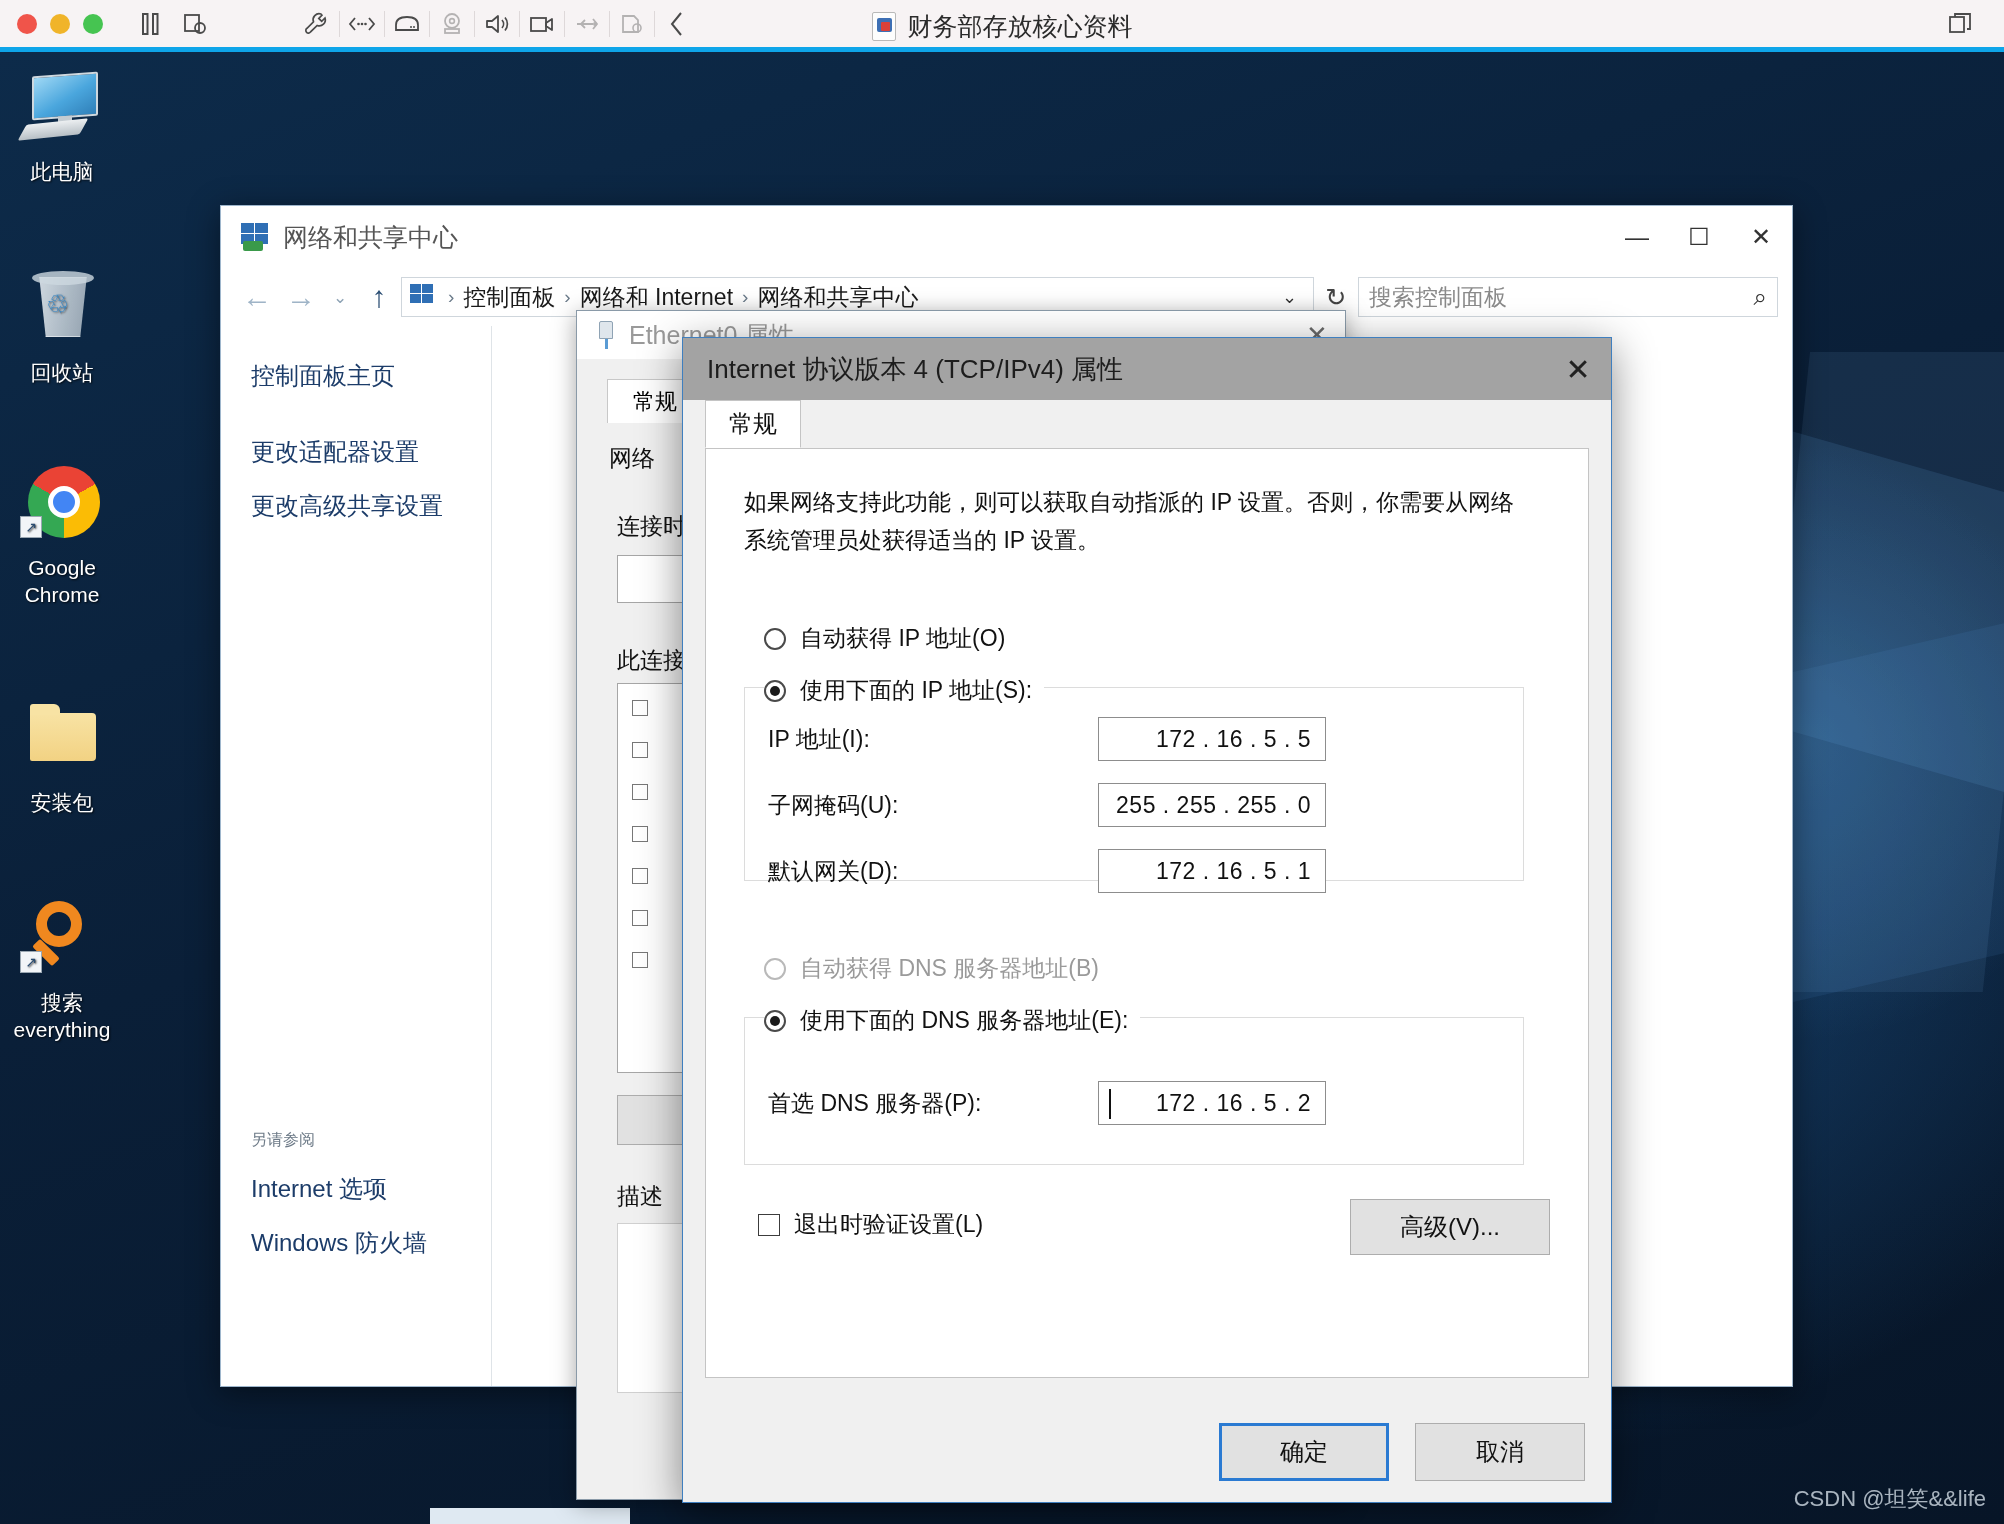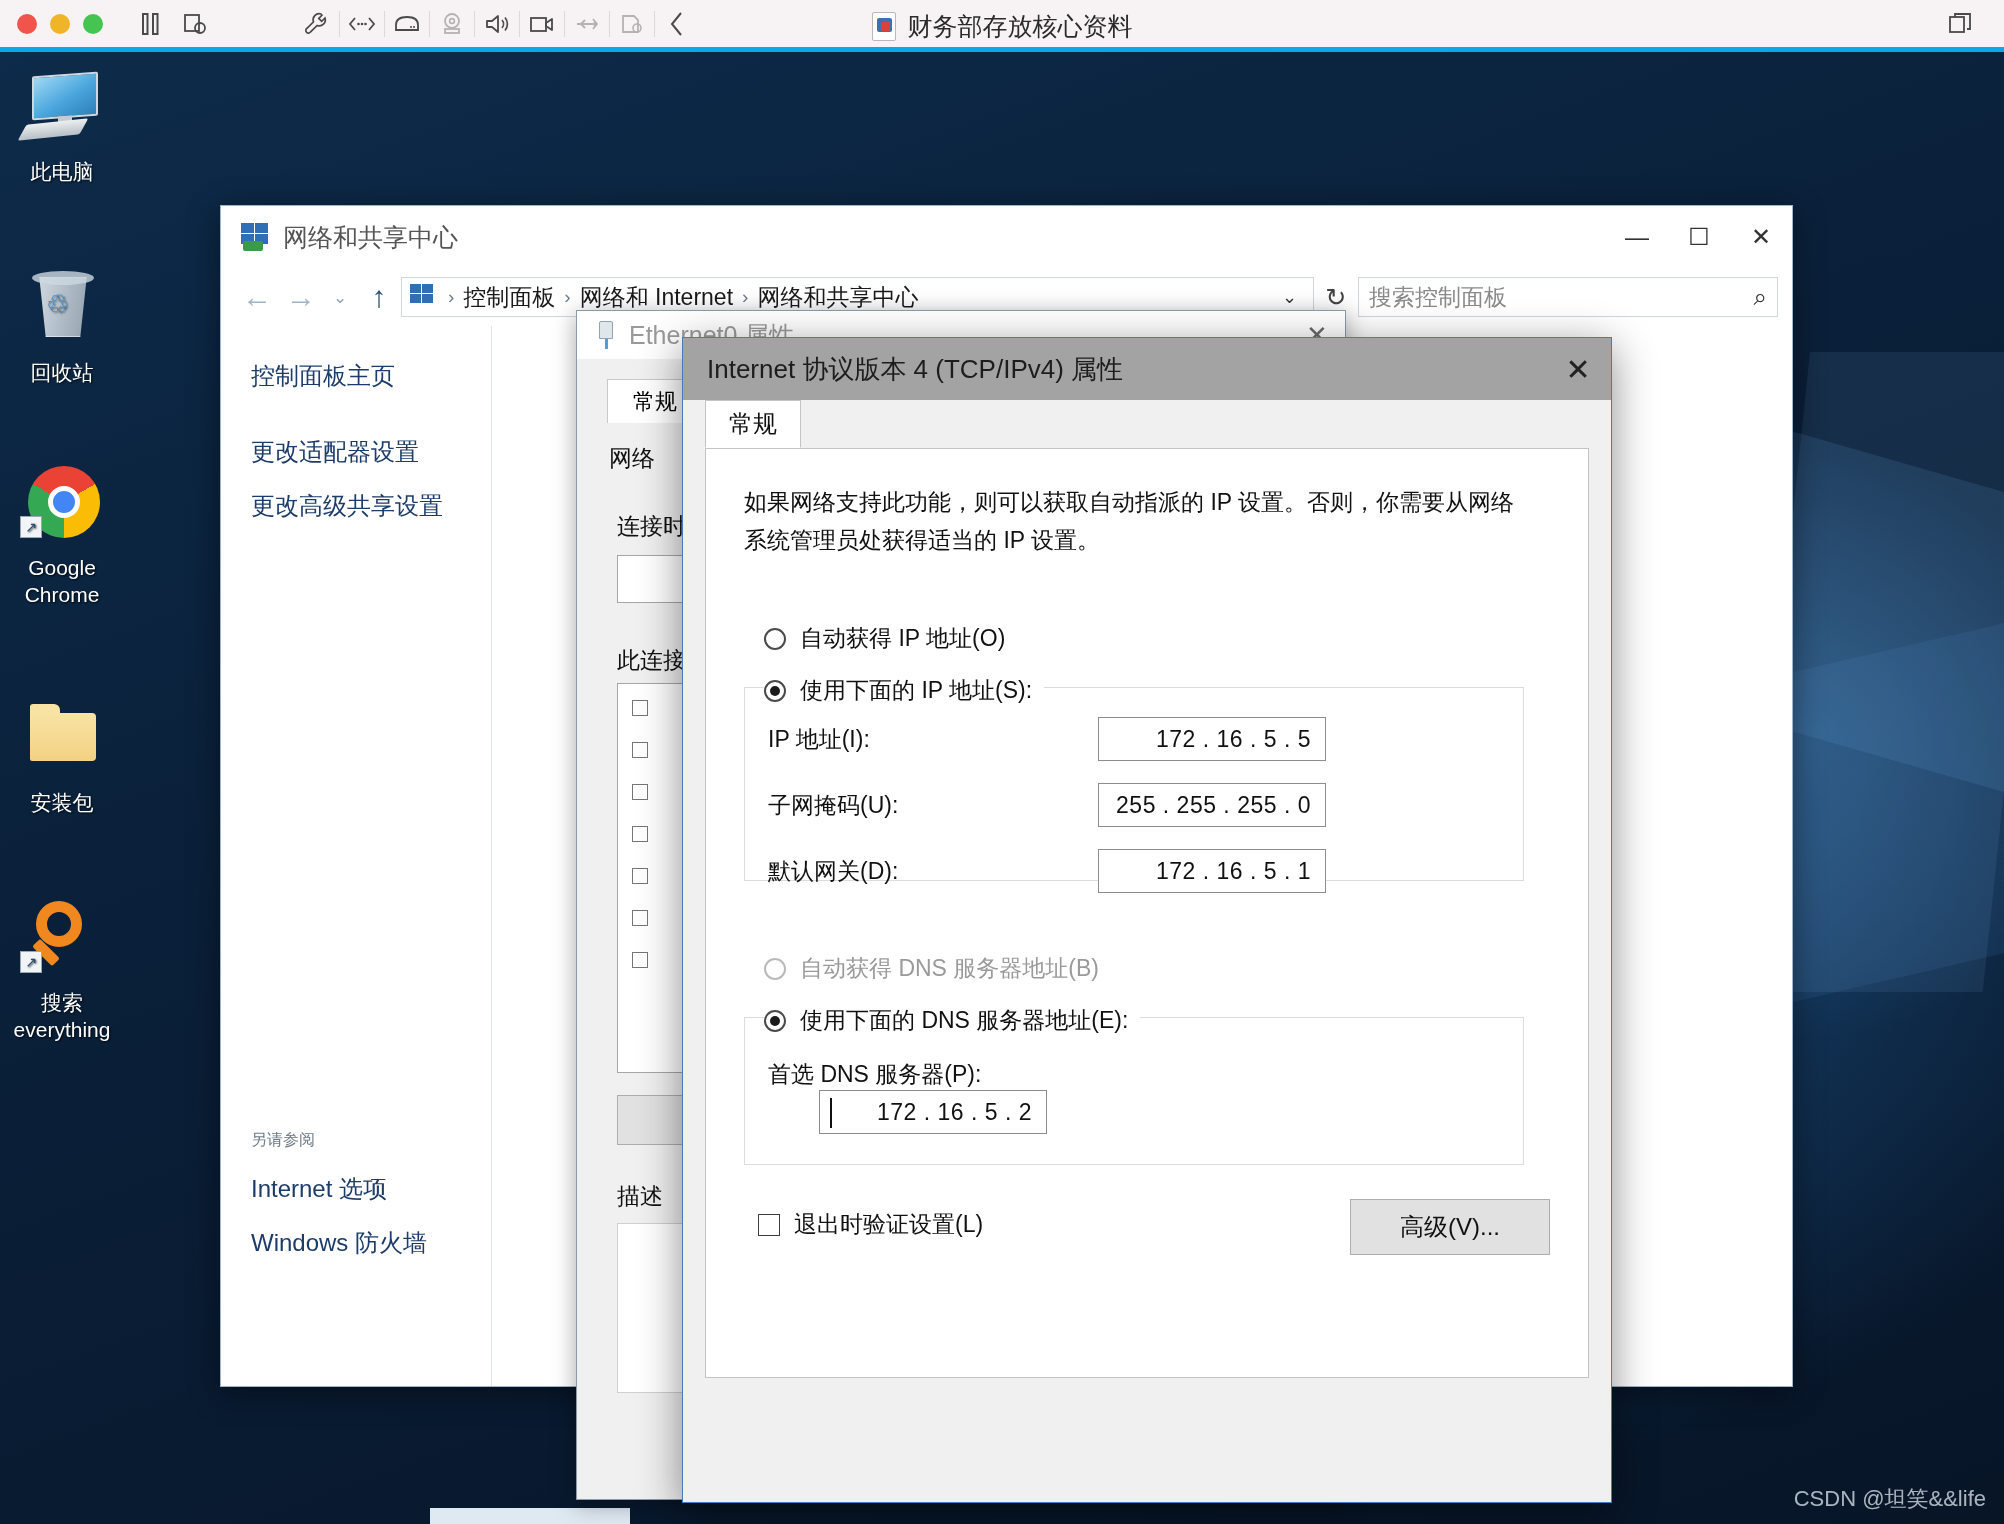--- a/index.html
+++ b/index.html
@@ -596,28 +596,32 @@
       <span class="rlabel disabled">自动获得 DNS 服务器地址(B)</span>
     </div>
 
     <div class="radio-row" style="position:absolute; left:58px; top:556px; z-index:3; background:#fff; padding-right:12px;">
       <span class="radio checked"></span>
       <span class="rlabel">使用下面的 DNS 服务器地址(E):</span>
     </div>
 
     <div class="group" style="left:38px; top:568px; width:780px; height:148px; border-top:1px solid #dcdcdc;"></div>
 
-    <div class="field-row" style="position:absolute; left:62px; top:610px; z-index:4;flex-direction:column;">
+    <div class="field-row" style="position:absolute; left:62px; top:632px; z-index:4;">
       <span class="field-label">首选 DNS 服务器(P):</span>
       <span class="ipbox">
         <span class="caret"></span>
         <span>172 . 16 .  5 .  2</span>
       </span>
     </div>
 
     <div style="position:absolute; left:52px; top:760px; display:flex; align-items:center; gap:14px;">
       <span class="checkbox"></span>
       <span class="rlabel">退出时验证设置(L)</span>
     </div>
     <div class="btn" style="position:absolute; right:38px; top:750px; width:200px; height:56px;">高级(V)...</div>
   </div>
 
+  <div id="ipv4-footer">
+    <div class="btn default" style="width:170px; height:58px;">确定</div>
+    <div class="btn" style="width:170px; height:58px;">取消</div>
+  </div>
 </div>
 
 </body></html>

